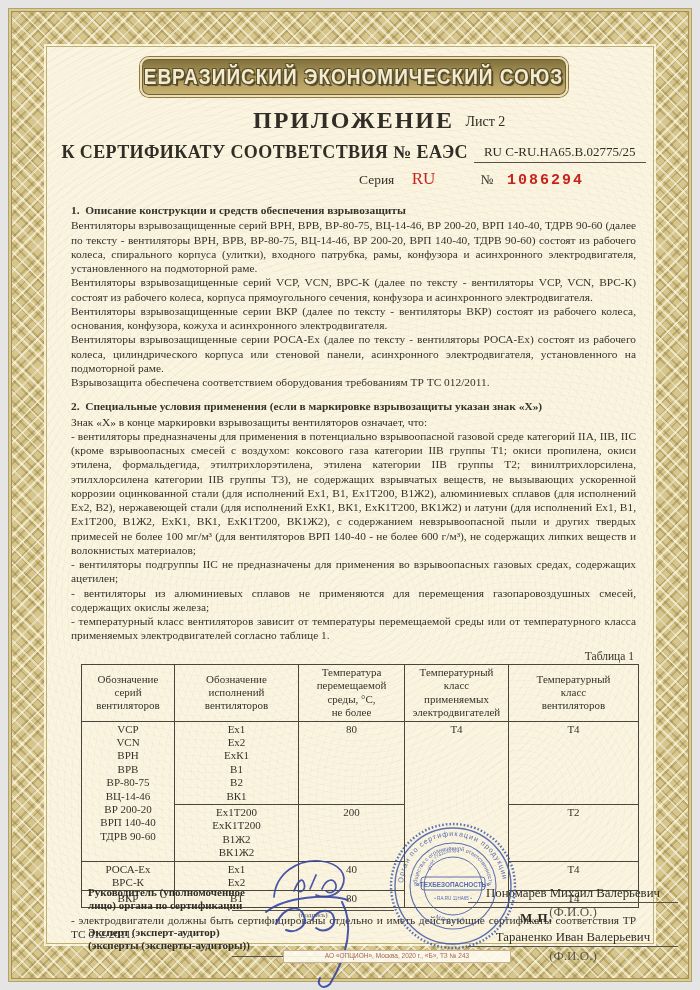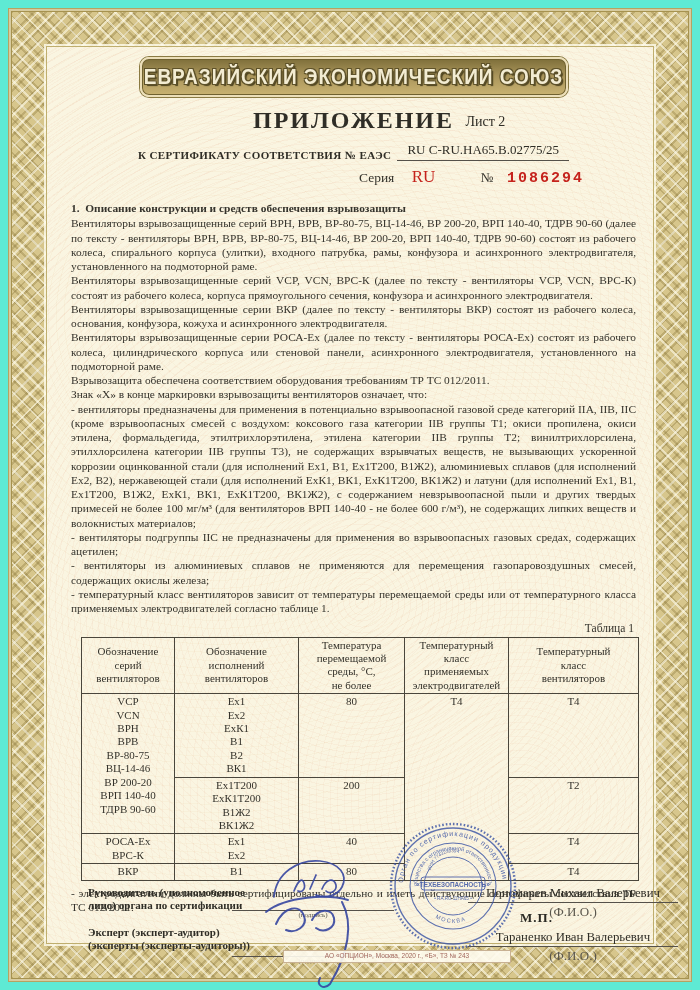--- a/index.html
+++ b/index.html
@@ -4,21 +4,21 @@
 <style>
   html,body{margin:0;padding:0;}
   body{
     width:700px;height:990px;
     background:#ffffff;
     font-family:"Liberation Serif", serif;
     color:#35332c;
     position:relative;
     overflow:hidden;
   }
-  .page{position:relative;width:700px;height:990px;background:#5eead4;}
+  .page{position:relative;width:700px;height:990px;background:#e5e5e5;}
 
   
   .band{
     position:absolute;left:8px;top:8px;right:8px;bottom:8px;
     background-color:#d7c68c;
     background-image:
       repeating-linear-gradient(45deg, rgba(255,252,235,.55) 0 2px, rgba(255,252,235,0) 2px 11px),
       repeating-linear-gradient(135deg, rgba(255,252,235,.55) 0 2px, rgba(255,252,235,0) 2px 11px),
       repeating-linear-gradient(45deg, rgba(130,110,50,.30) 3px 5px, transparent 5px 11px),
       repeating-linear-gradient(135deg, rgba(130,110,50,.30) 3px 5px, transparent 5px 11px);
@@ -54,21 +54,21 @@
     color:#f3ecd2;white-space:nowrap;
     transform:scaleY(1.12);
     text-shadow:1px 1px 0 #5e522a,-1px -1px 0 #5e522a,1px -1px 0 #5e522a,-1px 1px 0 #5e522a,2px 2px 1px #4c421f;
   }
 
   
   .title-row{position:relative;text-align:center;margin-top:10px;height:28px;}
   .title{font-size:24px;font-weight:bold;letter-spacing:2px;color:#2f2d26;}
   .sheet{position:absolute;left:calc(50% + 112px);top:7px;font-size:14px;color:#2f2d26;}
   .subtitle-row{display:flex;justify-content:center;align-items:flex-end;margin-top:7px;}
-  .subtitle{font-size:11px;font-weight:bold;letter-spacing:.4px;color:#2f2d26;white-space:nowrap;}
+  .subtitle{font-size:18px;font-weight:bold;letter-spacing:.4px;color:#2f2d26;white-space:nowrap;}
   .cert-num{font-size:13px;color:#2f2d26;border-bottom:1px solid #55514a;padding:0 10px 2px 10px;margin-left:6px;white-space:nowrap;text-align:right;}
   .series-row{margin-top:6px;padding-right:52px;text-align:right;font-size:13.5px;white-space:nowrap;}
   .series-label{margin-right:14px;}
   .series-value{color:#c5231c;font-weight:normal;font-size:17px;margin-right:42px;}
   .num-sign{margin-right:10px;}
   .blank-number{font-family:"Liberation Mono", monospace;font-weight:bold;font-size:15px;letter-spacing:2px;color:#c5231c;}
 
   
   .bodytext{margin-top:14px;font-size:11.4px;line-height:1.25;text-align:justify;}
   .sec-heading{font-weight:bold;margin:0 0 1px 0;}
@@ -136,20 +136,21 @@
       </div>
 
       <div class="bodytext">
         <p class="sec-heading">1.&nbsp;&nbsp;Описание конструкции и средств обеспечения взрывозащиты</p>
         <p class="para">Вентиляторы взрывозащищенные серий ВРН, ВРВ, ВР-80-75, ВЦ-14-46, ВР 200-20, ВРП 140-40, ТДРВ 90-60 (далее по тексту - вентиляторы ВРН, ВРВ, ВР-80-75, ВЦ-14-46, ВР 200-20, ВРП 140-40, ТДРВ 90-60) состоят из рабочего колеса, спирального корпуса (улитки), входного патрубка, рамы, конфузора и асинхронного электродвигателя, установленного на подмоторной раме.</p>
         <p class="para">Вентиляторы взрывозащищенные серий VCP, VCN, ВРС-К (далее по тексту - вентиляторы VCP, VCN, ВРС-К) состоят из рабочего колеса, корпуса прямоугольного сечения, конфузора и асинхронного электродвигателя.</p>
         <p class="para">Вентиляторы взрывозащищенные серии ВКР (далее по тексту - вентиляторы ВКР) состоят из рабочего колеса, основания, конфузора, кожуха и асинхронного электродвигателя.</p>
         <p class="para">Вентиляторы взрывозащищенные серии РОСА-Ех (далее по тексту - вентиляторы РОСА-Ех) состоят из рабочего колеса, цилиндрического корпуса или стеновой панели, асинхронного электродвигателя, установленного на подмоторной раме.</p>
         <p class="para">Взрывозащита обеспечена соответствием оборудования требованиям ТР ТС 012/2011.</p>
 
+        <p class="sec2-heading">2.&nbsp;&nbsp;Специальные условия применения (если в маркировке взрывозащиты указан знак «Х»)</p>
         <p class="para">Знак «Х» в конце маркировки взрывозащиты вентиляторов означает, что:</p>
         <p class="para">- вентиляторы предназначены для применения в потенциально взрывоопасной газовой среде категорий IIА, IIВ, IIС (кроме взрывоопасных смесей с воздухом: коксового газа категории IIВ группы Т1; окиси пропилена, окиси этилена, формальдегида, этилтрихлорэтилена, этилена категории IIВ группы Т2; винилтрихлорсилена, этилхлорсилена категории IIВ группы Т3), не содержащих взрывчатых веществ, не вызывающих ускоренной коррозии оцинкованной стали (для исполнений Ех1, В1, Ех1Т200, В1Ж2),  алюминиевых сплавов (для исполнений Ех2, В2), нержавеющей стали (для исполнений ЕхК1, ВК1, ЕхК1Т200, ВК1Ж2) и латуни (для исполнений Ех1, В1, Ех1Т200, В1Ж2, ЕхК1, ВК1, ЕхК1Т200, ВК1Ж2), с содержанием невзрывоопасной пыли и других твердых примесей не более 100 мг/м³ (для вентиляторов ВРП 140-40 - не более 600 г/м³), не содержащих липких веществ и волокнистых материалов;</p>
         <p class="para">- вентиляторы подгруппы IIС не предназначены для применения во взрывоопасных газовых средах, содержащих ацетилен;</p>
         <p class="para">- вентиляторы из алюминиевых сплавов не применяются для перемещения газопаровоздушных смесей, содержащих окислы железа;</p>
         <p class="para">- температурный класс вентиляторов зависит от температуры перемещаемой среды или от температурного класса применяемых электродвигателей согласно таблице 1.</p>
 
         <div class="tbl-caption">Таблица 1</div>
 
         <table class="spec">
           <colgroup>

